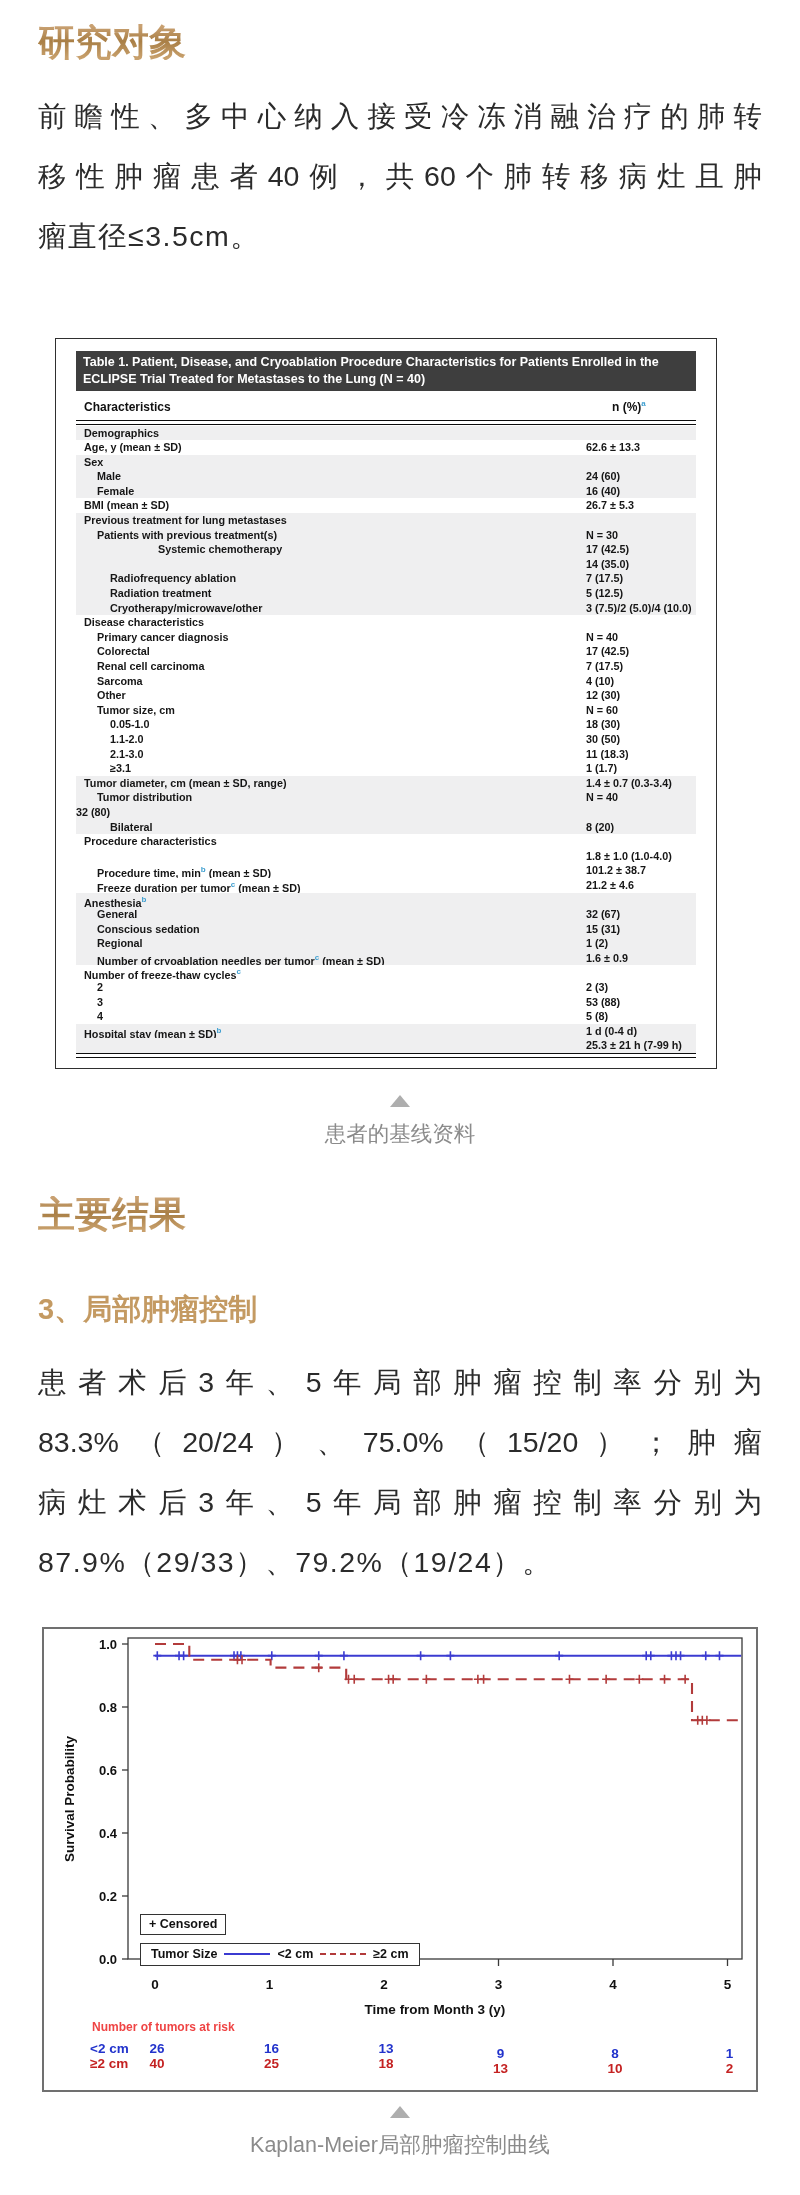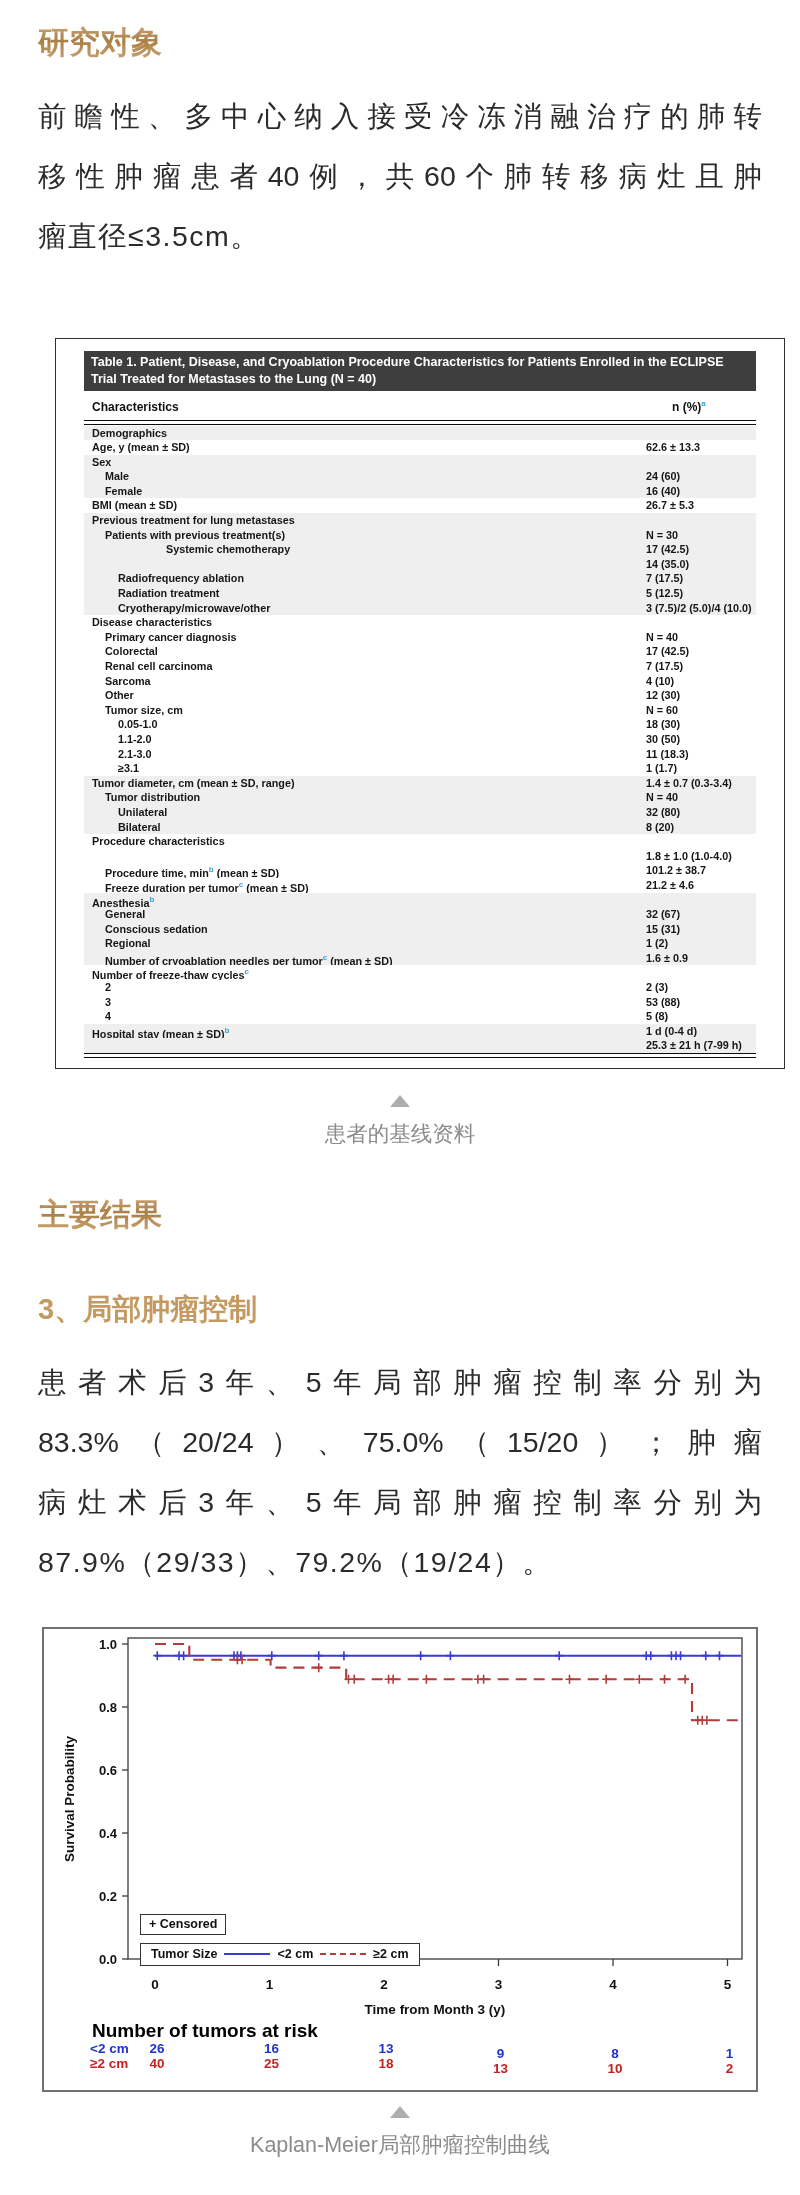--- a/index.html
+++ b/index.html
@@ -2,38 +2,38 @@
 <html><head>
 <meta charset="utf-8">
 <style>
   html,body{margin:0;padding:0}
   body{width:800px;height:2195px;background:#ffffff;overflow:hidden;
        font-family:"Liberation Sans",sans-serif;-webkit-font-smoothing:antialiased}
   .content{padding:0 38px}
 
   
   .h-gold{display:inline-block;font-family:"DejaVu Serif","Liberation Serif",serif;
-    font-weight:bold;font-size:31px;line-height:36px;margin:0;
+    font-weight:bold;font-size:37px;line-height:36px;margin:0;
     background:linear-gradient(180deg,#c9a172 6%,#a97f46 48%,#c8a06c 94%);
     -webkit-background-clip:text;background-clip:text;color:transparent}
   .h1-wrap{margin-top:24px}
   .h2-wrap{margin-top:46px}
 
   
   .cn{margin:26px 0 0;font-size:28.5px;line-height:60px;color:#2b2b2b;font-weight:300}
   .cnline{width:724px}
   .jline{text-align:justify;text-align-last:justify}
   .lastline{text-align:left;letter-spacing:1.5px}
 
   
   .sub{margin:60px 0 0;font-size:29px;line-height:34px;font-weight:bold;color:#c49a62}
 
   
-  .t1{margin:72px 0 0 17px;width:730px;box-sizing:border-box;border:1px solid #2f2f2f;
-      background:#fff;padding:12px 28px 10px}
+  .t1{margin:72px 0 0 17px;width:662px;box-sizing:border-box;border:1px solid #2f2f2f;
+      background:#fff;padding:12px 20px 10px}
   .t1-head{background:#3e3e3e;color:#fff;font-size:12.5px;font-weight:bold;
       line-height:16.5px;padding:3px 7px 4px}
   .t1-colhead{display:flex;align-items:center;font-size:12px;font-weight:bold;color:#101010;
       padding:8px 0 6px}
   .t1-colhead .c1{flex:1;padding-left:8px}
   .t1-colhead .c2{width:84px;padding-left:26px;flex:none;white-space:nowrap}
   .dbl{height:2.5px;border-top:1.6px solid #0d0d0d;border-bottom:1px solid #0d0d0d}
   .t1-rows{margin-top:1px}
   .trow{display:flex;height:14.6px;line-height:14.6px;font-size:10.8px;font-weight:bold;color:#161616}
   .trow.g{background:#efeff0}
@@ -54,21 +54,21 @@
       border:2px solid #707070;background:#fff}
   .km svg{position:absolute;left:0;top:0}
   .km-txt{font-weight:bold;fill:#111;font-family:"Liberation Sans",sans-serif}
   .leg{position:absolute;border:1.5px solid #333;background:#fff;color:#111;
        font-size:12.5px;font-weight:bold;display:flex;align-items:center;box-sizing:border-box}
   .leg1{left:96px;top:285px;height:21px;padding:0 8px}
   .leg2{left:96px;top:314px;height:23px;padding:0 10px;gap:7px}
   .ls{height:0;flex:none}
   .ls-solid{width:46px;border-top:2px solid #3b3bd1}
   .ls-dash{width:46px;border-top:2px dashed #b23b3b}
-  .riskhead{position:absolute;left:48px;top:391px;font-size:19px;font-weight:bold;color:#000000}
+  .riskhead{position:absolute;left:48px;top:391px;font-size:12px;font-weight:bold;color:#ef4444}
   .riskrow-label{position:absolute;left:46px;font-size:13.5px;font-weight:bold;white-space:nowrap}
   .risknum{position:absolute;width:44px;text-align:center;font-size:13.5px;font-weight:bold}
 </style>
 </head>
 <body>
 
 <div class="content">
 
   <div class="h1-wrap">
     <h2 class="h-gold">研究对象</h2>
@@ -186,21 +186,20 @@
         </div>
         <div class="trow g">
           <span class="lbl" style="padding-left: 8px;">Tumor diameter, cm (mean ± SD, range)</span>
           <span class="val">1.4 ± 0.7 (0.3-3.4)</span>
         </div>
         <div class="trow g">
           <span class="lbl" style="padding-left: 21px;">Tumor distribution</span>
           <span class="val">N = 40</span>
         </div>
         <div class="trow g">
-          <span class="lbl" style="padding-left: 34px;">Unilateral</span>
           <span class="val">32 (80)</span>
         </div>
         <div class="trow g">
           <span class="lbl" style="padding-left: 34px;">Bilateral</span>
           <span class="val">8 (20)</span>
         </div>
         <div class="trow">
           <span class="lbl" style="padding-left: 8px;">Procedure characteristics</span>
           <span class="val"></span>
         </div>

